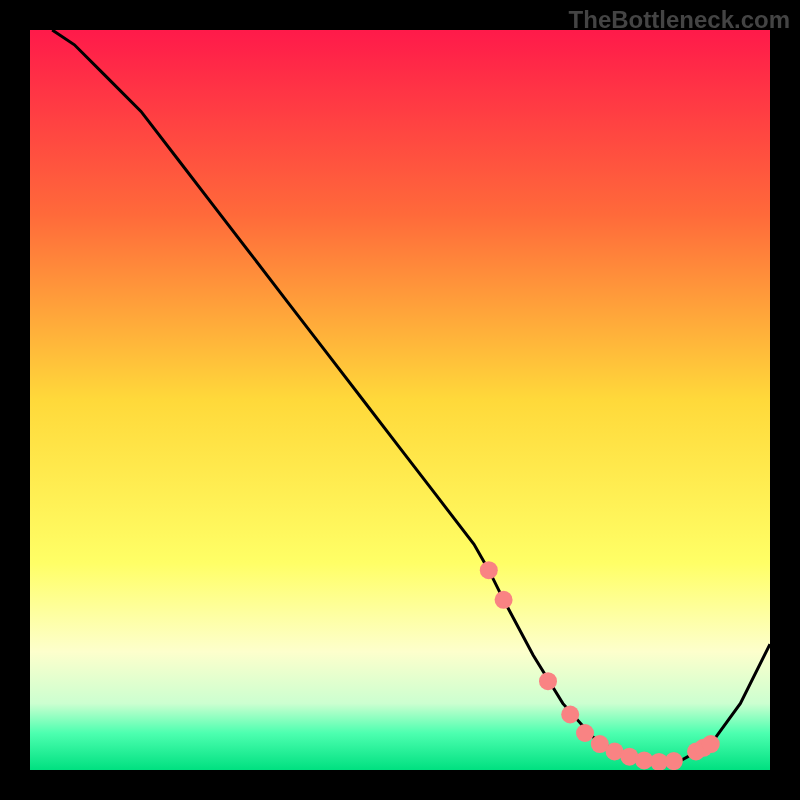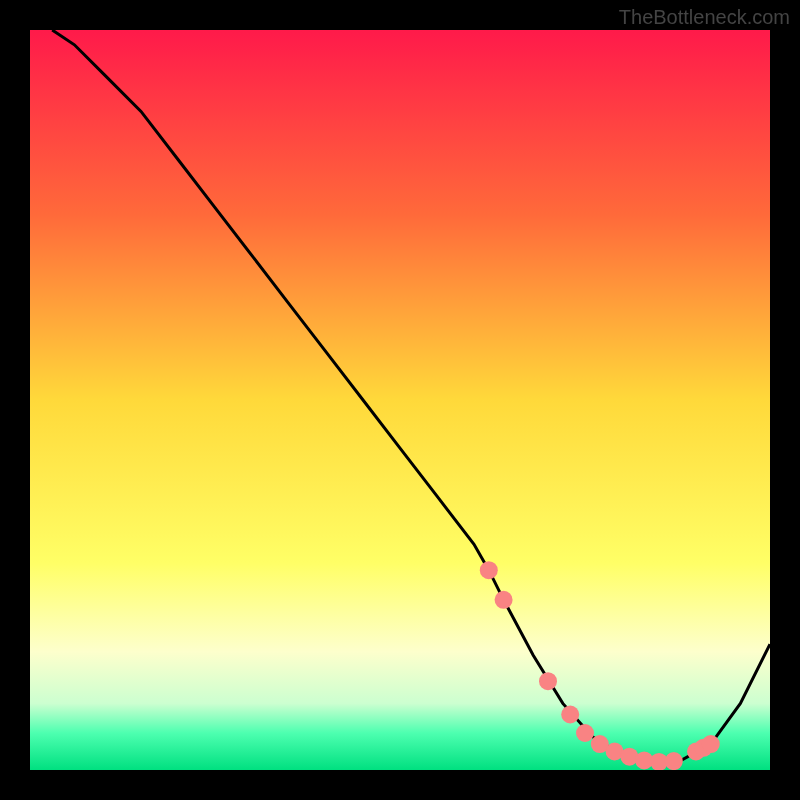--- a/index.html
+++ b/index.html
@@ -9,22 +9,22 @@
     width: 800px;
     height: 800px;
     position: relative;
     font-family: Arial, sans-serif;
   }
   .watermark {
     position: absolute;
     top: 6px;
     right: 10px;
     color: #444;
-    font-size: 20px;
-    font-weight: normal;
+    font-size: 24px;
+    font-weight: bold;
     z-index: 10;
   }
   .plot {
     position: absolute;
     left: 30px;
     top: 30px;
     width: 740px;
     height: 740px;
   }
   .plot svg {

